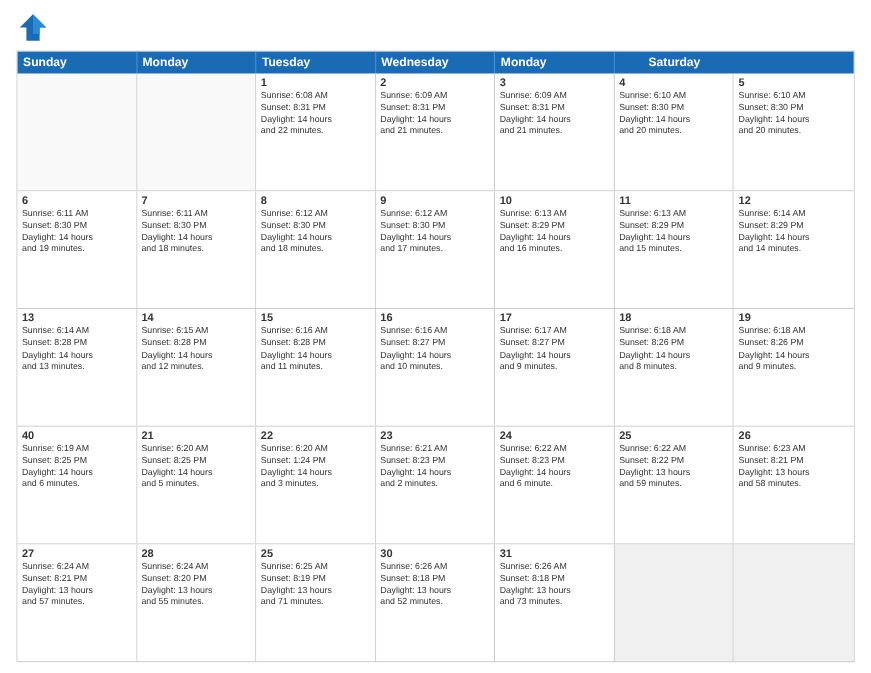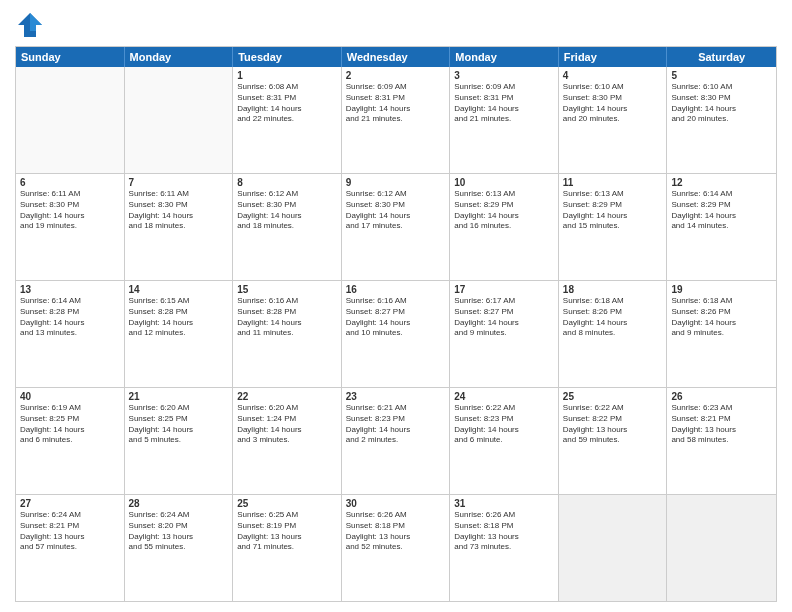--- a/index.html
+++ b/index.html
@@ -138,21 +138,20 @@
     </div>
   </div>
 
   <div class="calendar">
     <div class="cal-header-row">
     <div class="cal-header-cell">Sunday</div>
         <div class="cal-header-cell">Monday</div>
         <div class="cal-header-cell">Tuesday</div>
         <div class="cal-header-cell">Wednesday</div>
         <div class="cal-header-cell">Monday</div>
-        <div class="cal-header-cell">Friday</div>
         <div class="cal-header-cell">Saturday</div>
       </div>
     <div class="cal-body">
     <div class="cal-row">
           <div class="cal-cell empty"></div>
           <div class="cal-cell empty"></div>
           <div class="cal-cell">
             <div class="day-num">1</div>
             <div class="cell-line">Sunrise: 6:08 AM</div>
             <div class="cell-line">Sunset: 8:31 PM</div>

